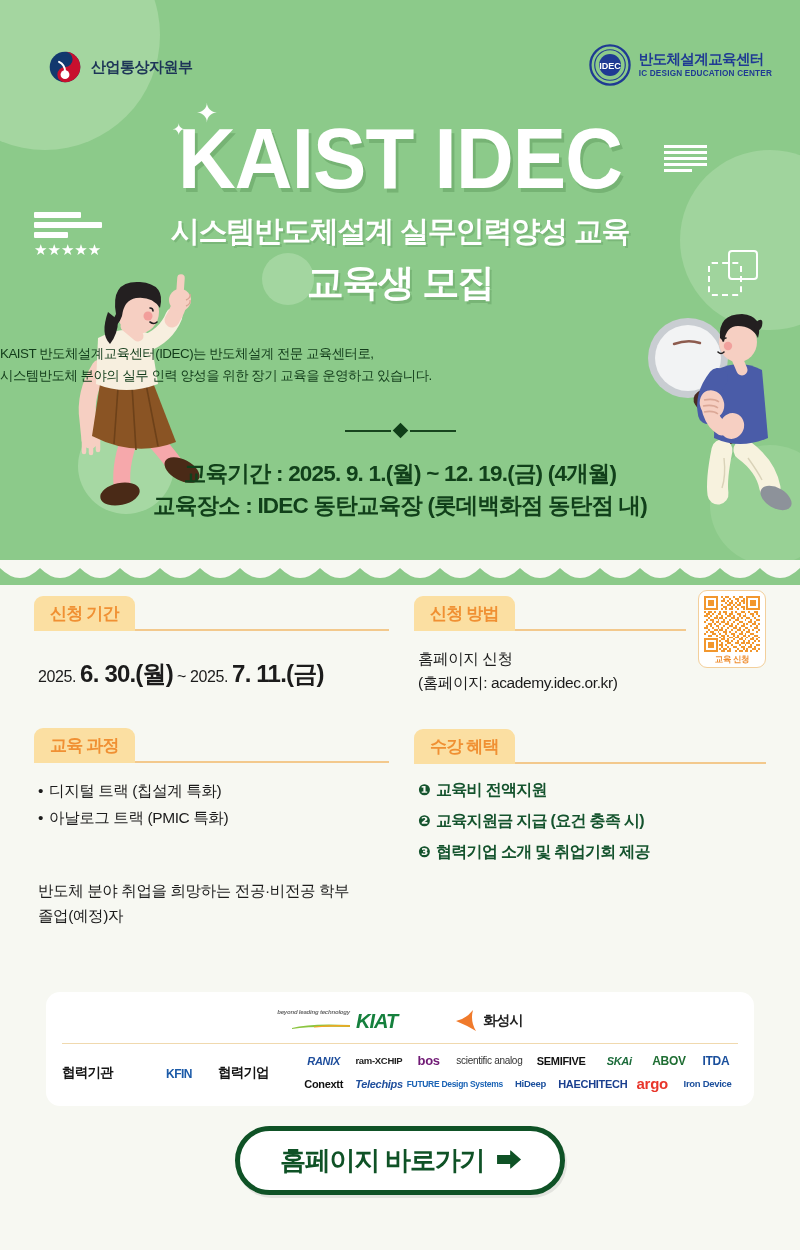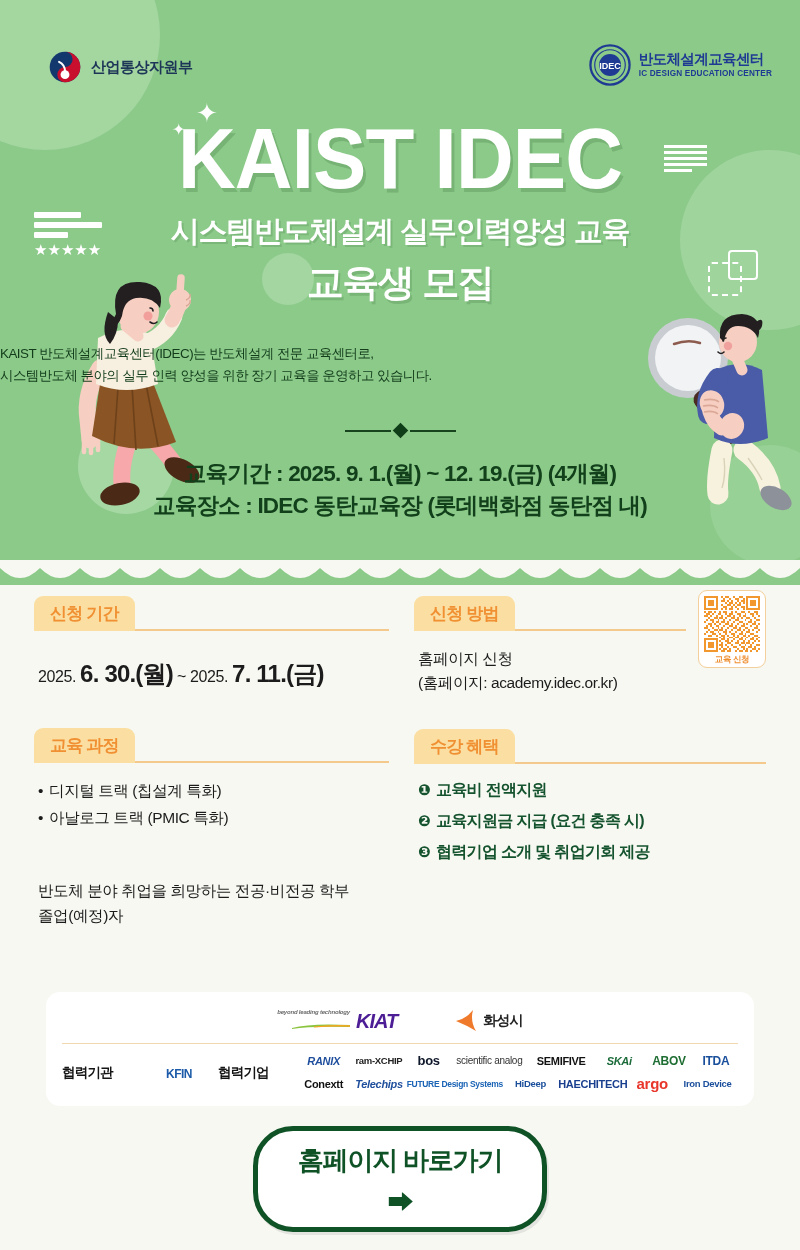--- a/index.html
+++ b/index.html
@@ -180,21 +180,21 @@
     position: absolute; left: 46px; top: 396px;
     width: 708px; background: #ffffff; border-radius: 14px;
     padding: 12px 16px 14px 16px;
   }
   .partners-top {
     display: flex; align-items: center; justify-content: center; gap: 56px;
     padding: 4px 0 9px 0;
   }
   .kiat-logo { display: flex; align-items: center; gap: 6px; }
   .kiat-tag { font-size: 6px; font-weight: 700; color: #6b6b6b; font-style: italic; letter-spacing: -0.2px; }
-  .kiat-word { font-size: 20px; font-weight: 900; color: #4c1d95; font-style: italic; letter-spacing: -1px; }
+  .kiat-word { font-size: 20px; font-weight: 900; color: #15803d; font-style: italic; letter-spacing: -1px; }
   .hwa-logo { display: flex; align-items: center; gap: 4px; }
   .hwa-word { font-size: 14px; font-weight: 700; color: #222; letter-spacing: -0.8px; }
 
   .partners-rule { height: 1.2px; background: #f0d9ae; margin: 0 0 9px 0; }
 
   .partners-rows { display: flex; align-items: center; gap: 0; }
   .plabel { font-size: 13.5px; font-weight: 800; color: #151515; letter-spacing: -0.8px; white-space: nowrap; }
 
   .prow { display: flex; align-items: center; justify-content: space-between; }
   .prow.r1 { margin-bottom: 7px; }
@@ -205,21 +205,20 @@
 
   
   .cta-wrap { position: absolute; left: 0; top: 530px; width: 800px; text-align: center; }
   .cta {
     display: inline-flex; align-items: center; justify-content: center; gap: 12px;
     border: 5px solid #0f5226; border-radius: 40px;
     padding: 12px 40px; background: #ffffff;
     font-size: 26px; font-weight: 900; color: #0f5226; letter-spacing: -1.2px;
     cursor: pointer;
     box-shadow: 2px 3px 0 rgba(0,0,0,0.08);
-    flex-direction: column;
   }
   .cta .arrow { font-size: 25px; line-height: 1; }
 </style>
 </head>
 <body>
 
 <div class="poster">
 
   <div class="header">
     <div class="hdr-circle-tl"></div>
@@ -722,21 +721,21 @@
         <div style="width:78px; text-align:center;">
           <span style="font-size:12px; font-weight:900; color:#1b5aa8; letter-spacing:-0.5px;">KFIN</span>
         </div>
         <div style="width:78px;">
           <span class="plabel">협력기업</span>
         </div>
         <div style="flex:1;">
           <div class="prow r1">
             <span class="logo-cell" style="color:#1f4e9c; flex:1; font-style:italic;">RANIX</span>
             <span class="logo-cell" style="color:#222; flex:1; font-size:9.5px;">ram-XCHIP</span>
-            <span class="logo-cell" style="color:#0f172a; flex:0.8; font-size:13px;">bos</span>
+            <span class="logo-cell" style="color:#701a75; flex:0.8; font-size:13px;">bos</span>
             <span class="logo-cell" style="color:#333; flex:1.4; font-weight:500; font-size:10px;">scientific analog</span>
             <span class="logo-cell" style="color:#111; flex:1.2;">SEMIFIVE</span>
             <span class="logo-cell" style="color:#1b6b3a; flex:0.9; font-style:italic;">SKAi</span>
             <span class="logo-cell" style="color:#1f6e33; flex:0.9; font-size:12px;">ABOV</span>
             <span class="logo-cell" style="color:#1a4f9c; flex:0.8; font-size:12px;">ITDA</span>
           </div>
           <div class="prow r2">
             <span class="logo-cell" style="color:#111; flex:1;">Conextt</span>
             <span class="logo-cell" style="color:#1f4e9c; flex:1; font-style:italic;">Telechips</span>
             <span class="logo-cell" style="color:#1a63b5; flex:1; font-size:8.5px;">FUTURE Design Systems</span>

